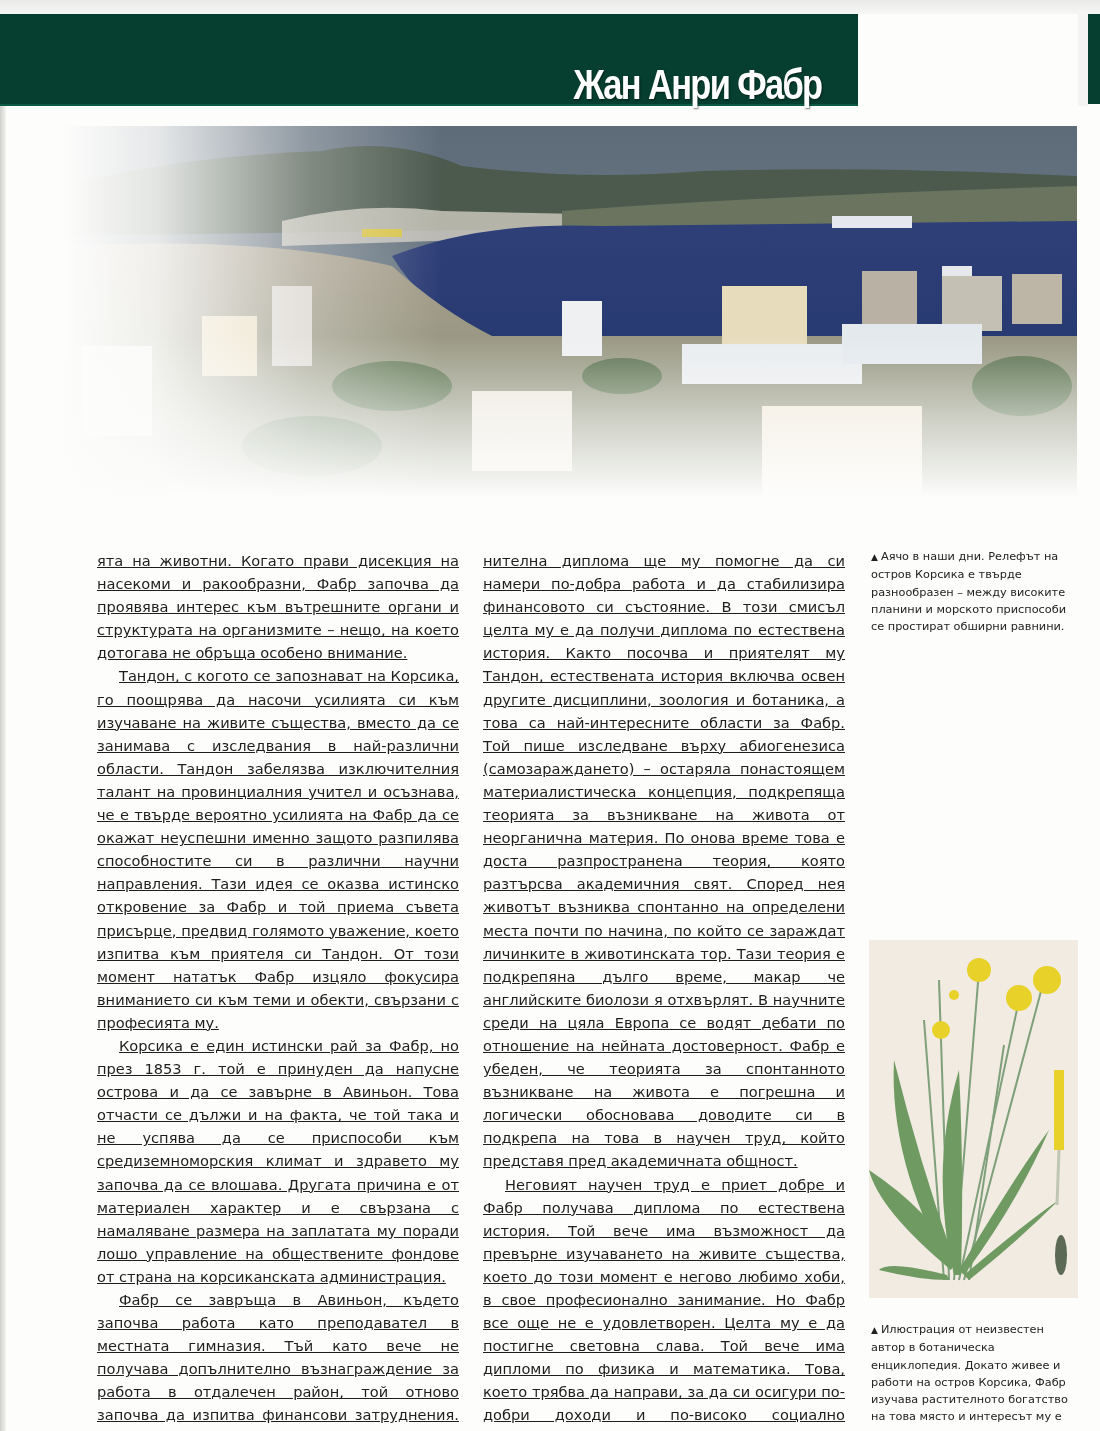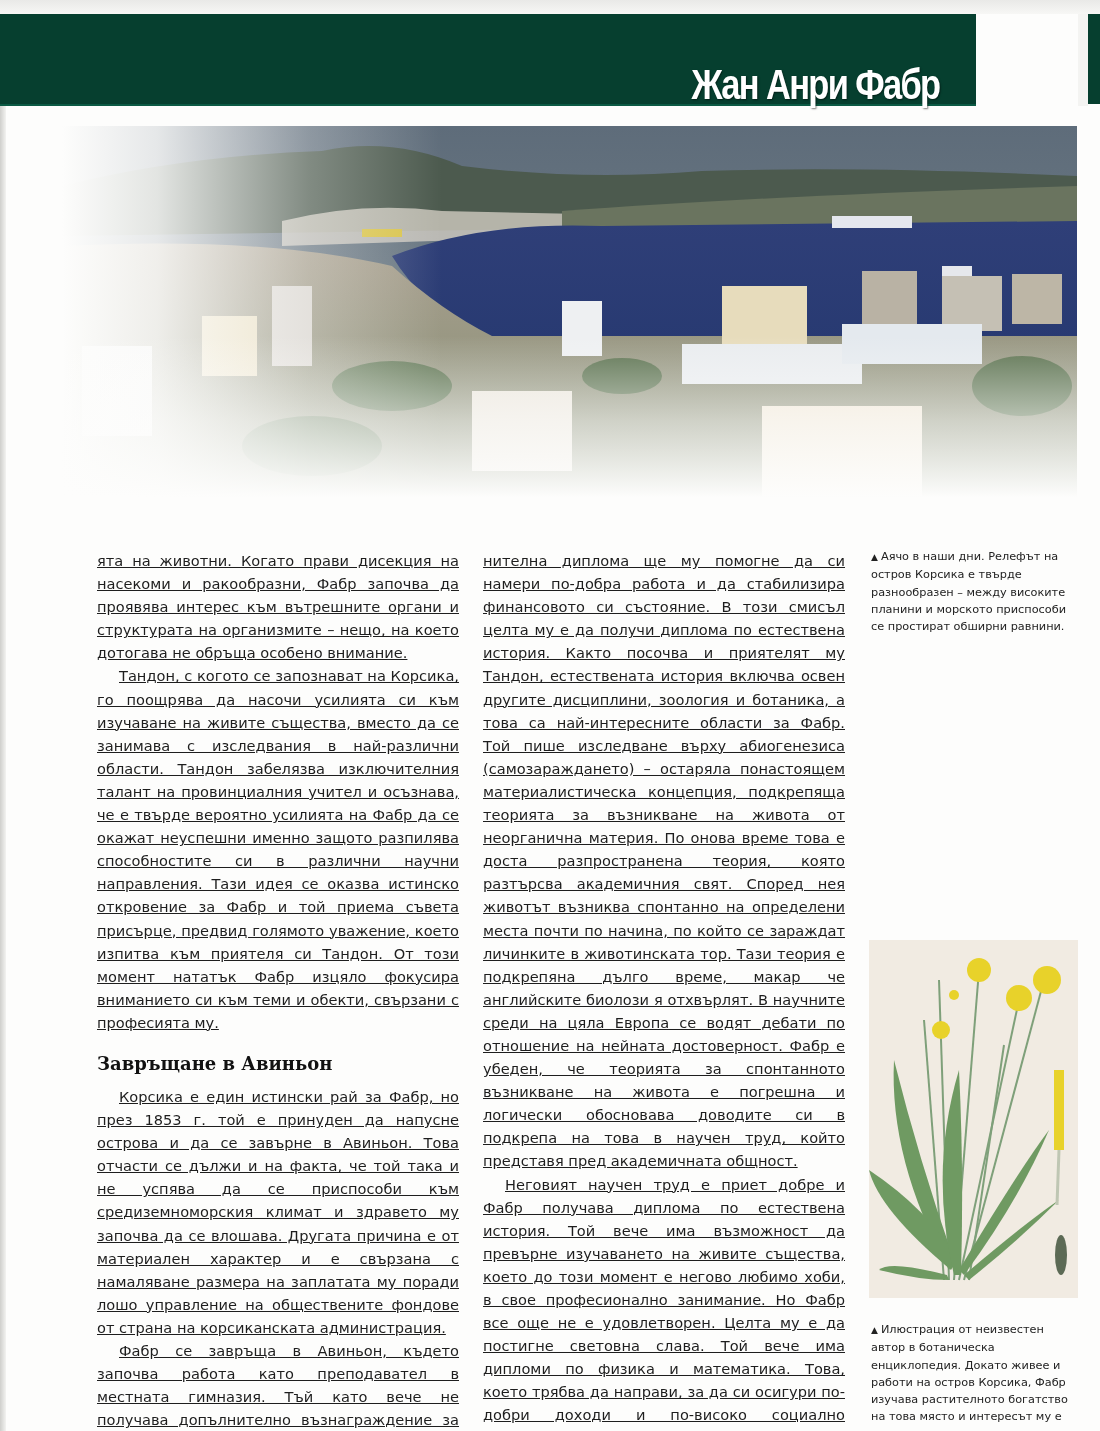--- a/index.html
+++ b/index.html
@@ -7,21 +7,21 @@
       width: 1100px; height: 1431px; position: relative; overflow: hidden;
       background: #fdfdfc;
       font-family: "DejaVu Sans", sans-serif;
       color: #1e1e1e;
     }
     .top-strip {
       position: absolute; left: 0; top: 0; width: 1100px; height: 14px;
       background: linear-gradient(#e9e9e7, #f7f7f5);
     }
     .header-band {
-      position: absolute; left: 0; top: 14px; width: 976px; height: 90px;
+      position: absolute; left: 0; top: 14px; width: 858px; height: 90px;
       background: #063f2f;
       border-bottom: 2px solid #0b5a44;
     }
     .header-tab {
       position: absolute; left: 1088px; top: 14px; width: 12px; height: 90px;
       background: #063f2f;
     }
     .header-gap {
       position: absolute; left: 1078px; top: 14px; width: 10px; height: 92px;
       background: #f4f4f2;
@@ -142,21 +142,20 @@
       <ellipse cx="250" cy="320" rx="70" ry="30"></ellipse>
     </g>
   </svg>
   <div class="photo-fade-left"></div>
   <div class="photo-fade-bottom"></div>
 </div>
 
 <div class="col col-1">
   <p>ята на животни. Когато прави дисекция на насекоми и ракообразни, Фабр започва да проявява интерес към вътрешните органи и структурата на организмите – нещо, на което дотогава не обръща особено внимание.</p>
   <p class="indent">Тандон, с когото се запознават на Корсика, го поощрява да насочи усилията си към изучаване на живите същества, вместо да се занимава с изследвания в най-различни области. Тандон забелязва изключителния талант на провинциалния учител и осъзнава, че е твърде вероятно усилията на Фабр да се окажат неуспешни именно защото разпилява способностите си в различни научни направления. Тази идея се оказва истинско откровение за Фабр и той приема съвета присърце, предвид голямото уважение, което изпитва към приятеля си Тандон. От този момент нататък Фабр изцяло фокусира вниманието си към теми и обекти, свързани с професията му.</p>
-  <div class="section-heading">Завръщане в Авиньон</div>
   <p class="indent">Корсика е един истински рай за Фабр, но през 1853 г. той е принуден да напусне острова и да се завърне в Авиньон. Това отчасти се дължи и на факта, че той така и не успява да се приспособи към средиземноморския климат и здравето му започва да се влошава. Другата причина е от материален характер и е свързана с намаляване размера на заплатата му поради лошо управление на обществените фондове от страна на корсиканската администрация.</p>
   <p class="indent">Фабр се завръща в Авиньон, където започва работа като преподавател в местната гимназия. Тъй като вече не получава допълнително възнаграждение за работа в отдалечен район, той отново започва да изпитва финансови затруднения. Жан Анри няма възможност да продължи своите проучвания, както по време на безгрижните дни на остров Корсика, и решава да повиши квалификацията и образованието си. Той е убеден, че една допъл-</p>
 </div>
 
 <div class="col col-2">
   <p>нителна диплома ще му помогне да си намери по-добра работа и да стабилизира финансовото си състояние. В този смисъл целта му е да получи диплома по естествена история. Както посочва и приятелят му Тандон, естествената история включва освен другите дисциплини, зоология и ботаника, а това са най-интересните области за Фабр. Той пише изследване върху абиогенезиса (самозараждането) – остаряла понастоящем материалистическа концепция, подкрепяща теорията за възникване на живота от неорганична материя. По онова време това е доста разпространена теория, която разтърсва академичния свят. Според нея животът възниква спонтанно на определени места почти по начина, по който се зараждат личинките в животинската тор. Тази теория е подкрепяна дълго време, макар че английските биолози я отхвърлят. В научните среди на цяла Европа се водят дебати по отношение на нейната достоверност. Фабр е убеден, че теорията за спонтанното възникване на живота е погрешна и логически обосновава доводите си в подкрепа на това в научен труд, който представя пред академичната общност.</p>
   <p class="indent">Неговият научен труд е приет добре и Фабр получава диплома по естествена история. Той вече има възможност да превърне изучаването на живите същества, което до този момент е негово любимо хоби, в свое професионално занимание. Но Фабр все още не е удовлетворен. Целта му е да постигне световна слава. Той вече има дипломи по физика и математика. Това, което трябва да направи, за да си осигури по-добри доходи и по-високо социално положение, е да стане доктор по философия. Това не е толкова лесно. Скромните му академични постижения са сериозна пречка за приключване на докторантурата му. Той не може да измисли тема, подходяща за докторат. Фабр има разностранни интереси, но осъзнава, че това, което може да заинтригува вниманието на академичната общност, трябва да е нещо абсолютно ново.</p>
 </div>
 
 <div class="caption caption-1">

